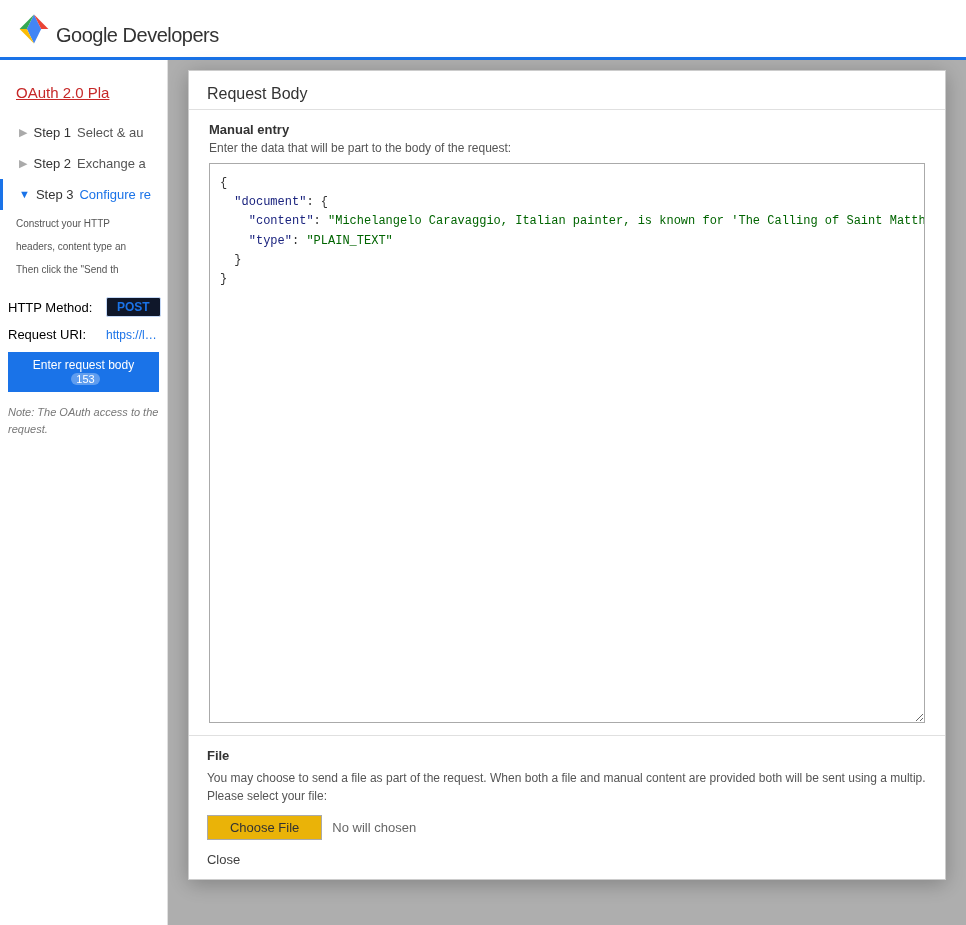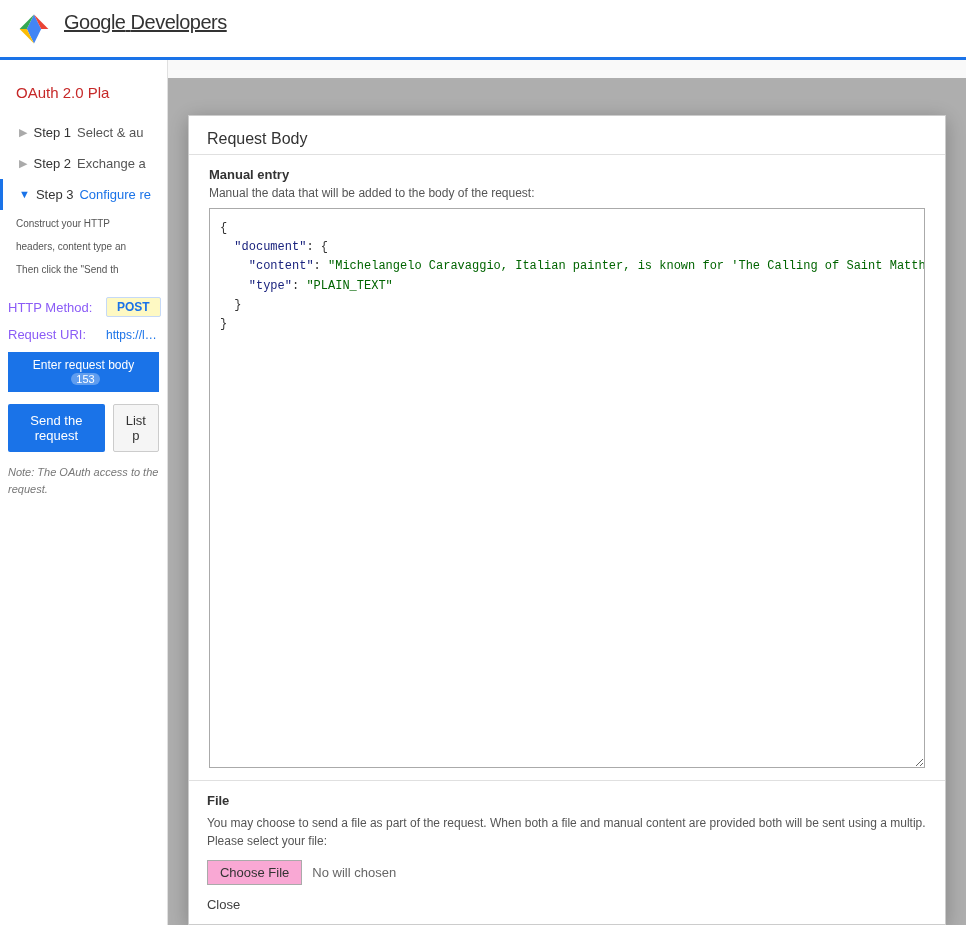--- a/index.html
+++ b/index.html
@@ -17,23 +17,22 @@
       border-bottom: 3px solid #1a73e8;
       display: flex;
       align-items: center;
       padding: 0 16px;
       position: fixed;
       top: 0; left: 0; right: 0;
       z-index: 100;
     }
     .google-logo {
       display: flex;
-      align-items: flex-start;
-      gap: 12px;
-      text-decoration: underline;
+      align-items: flex-end;
+      gap: 4px;
     }
     .google-diamond {
       width: 36px;
       height: 36px;
     }
     .brand-text {
       font-size: 20px;
       color: #555;
       font-weight: 300;
       letter-spacing: -0.5px;
@@ -57,20 +56,21 @@
       border-right: 1px solid #e0e0e0;
       padding: 16px 0;
       flex-shrink: 0;
       min-height: calc(100vh - 60px);
     }
     .sidebar-title {
       color: #c62828;
       font-size: 15px;
       font-weight: 500;
       padding: 8px 16px 16px;
+      text-decoration: underline;
     }
     .sidebar-step {
       padding: 8px 16px;
       display: flex;
       align-items: flex-start;
       gap: 6px;
       cursor: pointer;
       font-size: 13px;
       color: #555;
       border-left: 3px solid transparent;
@@ -110,26 +110,26 @@
       background: #f9f9f9;
     }
     .form-row {
       display: flex;
       align-items: center;
       margin-bottom: 10px;
       gap: 8px;
     }
     .form-label {
       font-size: 13px;
-      color: #8b5cf6;
+      color: #000000;
       width: 90px;
       flex-shrink: 0;
     }
     .method-badge {
-      background: #fef9c3;
+      background: #0f172a;
       color: #1a73e8;
       border: 1px solid #c5d9f7;
       padding: 2px 10px;
       font-size: 12px;
       font-weight: 600;
       border-radius: 2px;
     }
     .uri-value {
       color: #1a73e8;
       font-size: 12px;
@@ -207,24 +207,23 @@
     
     .modal-overlay {
       position: fixed;
       top: 60px;
       left: 168px;
       right: 0;
       bottom: 0;
       background: rgba(0,0,0,0.3);
       z-index: 200;
       display: flex;
-      align-items: flex-end;
+      align-items: flex-start;
       justify-content: center;
       padding-top: 10px;
-      margin-top: 18px;
     }
     .modal {
       background: #fff;
       border: 1px solid #ccc;
       box-shadow: 0 4px 20px rgba(0,0,0,0.25);
       width: 780px;
       max-width: 95%;
       max-height: calc(100vh - 80px);
       overflow-y: auto;
     }
@@ -286,23 +285,23 @@
       margin-bottom: 10px;
       line-height: 1.5;
     }
     .file-chooser-row {
       display: flex;
       align-items: center;
       gap: 10px;
       margin-bottom: 12px;
     }
     .choose-file-btn {
-      padding: 4px 12px;
+      padding: 4px 22px;
       border: 1px solid #aaa;
-      background: #f9a8d4;
+      background: #eab308;
       font-size: 13px;
       cursor: pointer;
       color: #333;
     }
     .no-file-text {
       font-size: 13px;
       color: #666;
     }
     .close-link {
       color: #404040;
@@ -368,42 +367,38 @@
         <span class="uri-value">https://lang</span>
       </div>
 
       <div class="tab-row">
         <button class="tab-btn active">
           <span>Enter request body</span>
           <span class="tab-count">153</span>
         </button>
       </div>
 
-      <div class="buttons-row">
-        <button class="send-btn">Send the request</button>
-        <button class="list-btn">List p</button>
-      </div>
 
       <p class="note-text">Note: The OAuth access to the request.</p>
     </div>
   </div>
 
   <div class="main-content">
   </div>
 
   <div class="modal-overlay">
     <div class="modal">
 
       <div class="modal-header">
         <span>Request Body</span>
       </div>
 
       <div class="modal-section">
         <div class="modal-section-title">Manual entry</div>
-        <div class="modal-section-desc">Manual the data that will be added to the body of the request:</div>
+        <div class="modal-section-desc">Enter the data that will be part to the body of the request:</div>
 
         <div class="code-editor"><span class="code-brace">{</span>
   <span class="code-key">"document"</span><span class="code-colon">:</span> <span class="code-brace">{</span>
     <span class="code-key">"content"</span><span class="code-colon">:</span> <span class="code-string">"Michelangelo Caravaggio, Italian painter, is known for 'The Calling of Saint Matthew'."</span>
     <span class="code-key">"type"</span><span class="code-colon">:</span> <span class="code-string">"PLAIN_TEXT"</span>
   <span class="code-brace">}</span>
 <span class="code-brace">}</span></div>
       </div>
 
       <div class="file-section">

